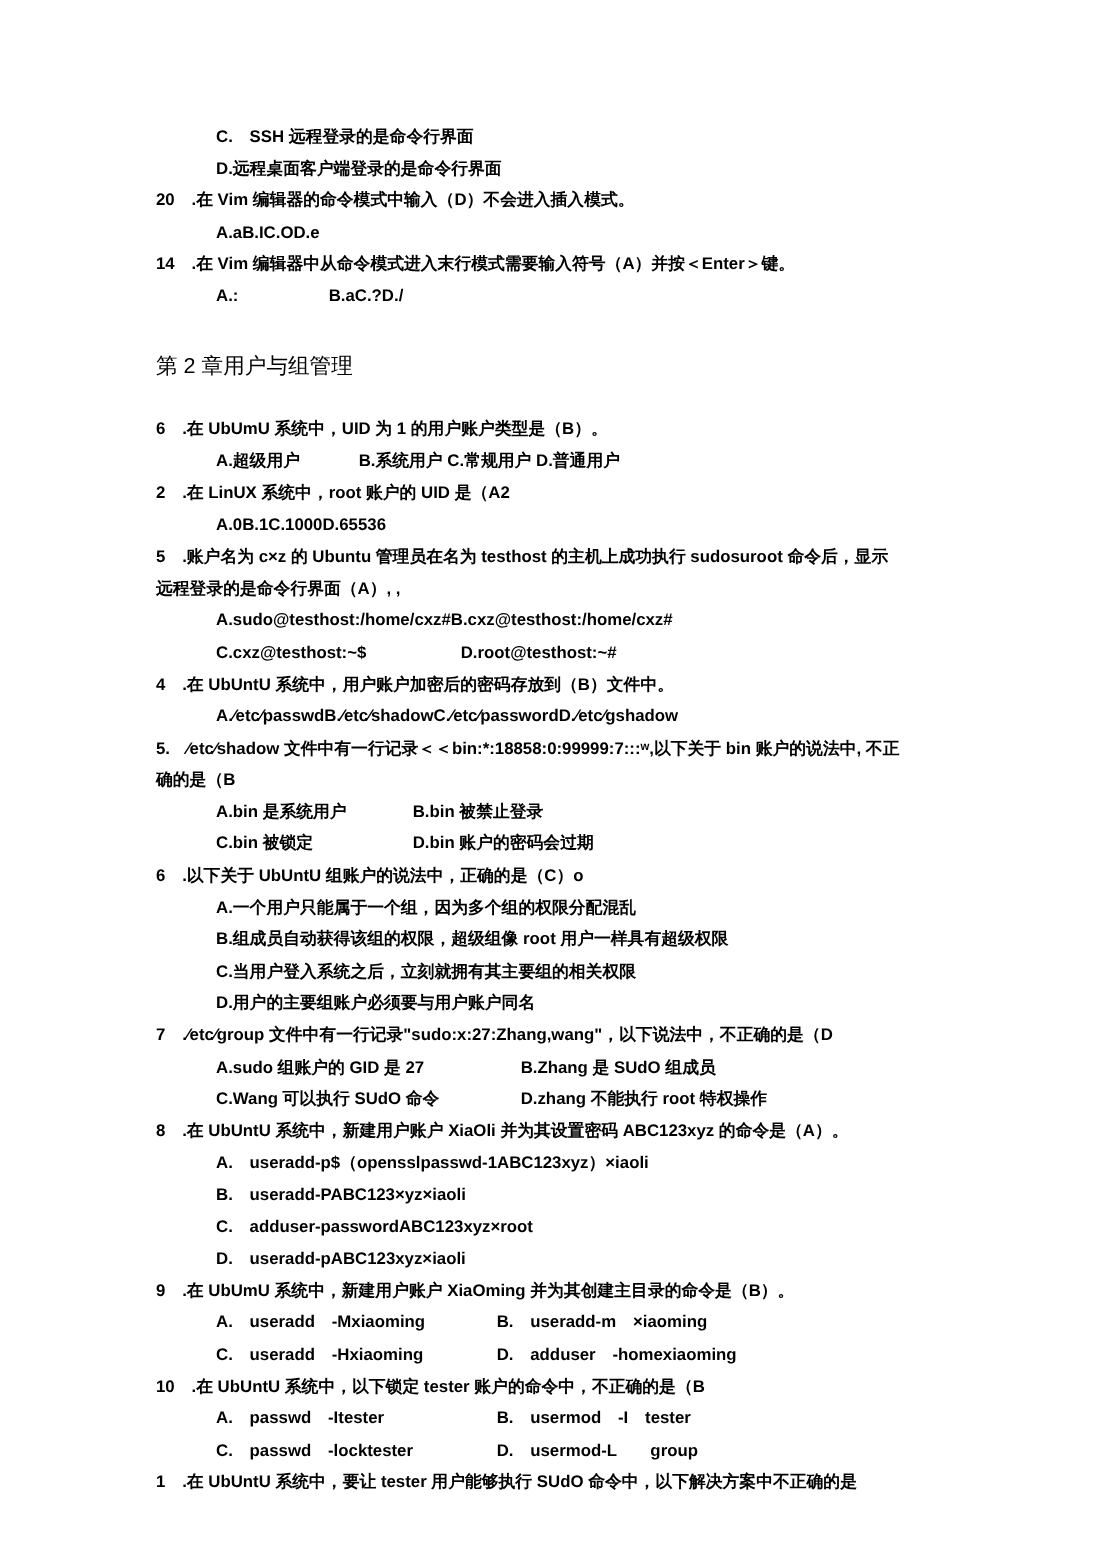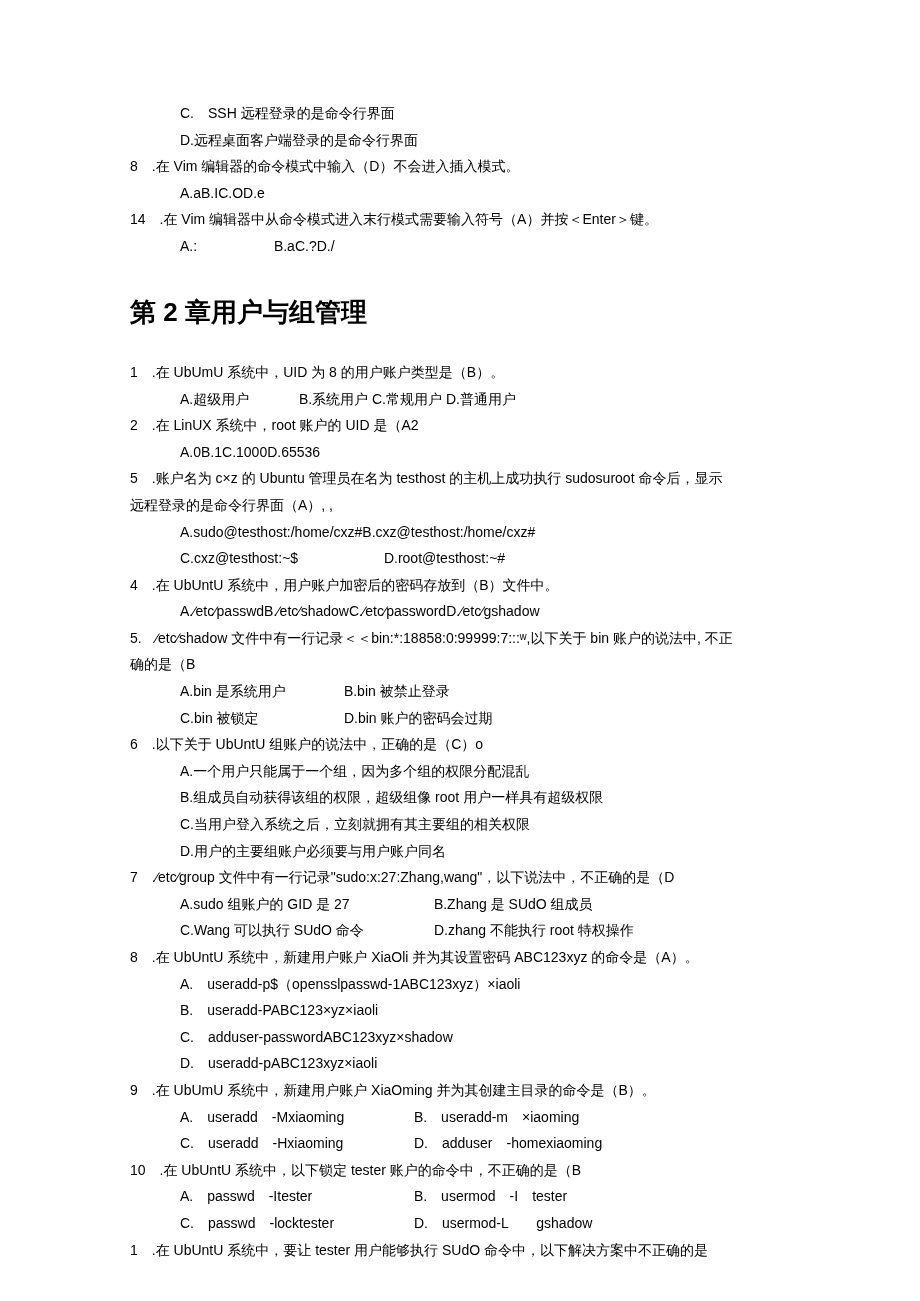--- a/index.html
+++ b/index.html
@@ -6,49 +6,49 @@
     font-family: "Microsoft YaHei", "SimSun", Arial, sans-serif;
     font-size: 14px;
     line-height: 1.9;
     color: #000;
     background: #fff;
     width: 920px;
     margin: 0;
     padding: 100px 130px 60px 130px;
     box-sizing: border-box;
   }
-  .line { display: block; }
+  .line { display: block; font-weight: bold; }
   .indent2 { padding-left: 50px; }
   h2 {
-    font-size: 26px;
-    font-weight: bold;
+    font-size: 18px;
+    font-weight: normal;
     margin: 28px 0 22px 0;
   }
   .opt-col { display: inline-block; }
   .w1 { width: 230px; }
   .w2 { width: 200px; }
   .w3 { width: 160px; }
   .w5 { width: 250px; }
 </style>
 </head>
 <body>
 
 <div class="line indent2">C.　SSH 远程登录的是命令行界面</div>
 <div class="line indent2">D.远程桌面客户端登录的是命令行界面</div>
-<div class="line">8　.在 Vim 编辑器的命令模式中输入（D）不会进入插入模式。</div>
+<div class="line">20　.在 Vim 编辑器的命令模式中输入（D）不会进入插入模式。</div>
 <div class="line indent2">A.aB.IC.OD.e</div>
 <div class="line">14　.在 Vim 编辑器中从命令模式进入末行模式需要输入符号（A）并按＜Enter＞键。</div>
 <div class="line indent2">
   <span class="opt-col" style="width:90px">A.:</span>
   <span>B.aC.?D./</span>
 </div>
 
 <h2>第 2 章用户与组管理</h2>
 
-<div class="line">1　.在 UbUmU 系统中，UID 为 8 的用户账户类型是（B）。</div>
+<div class="line">6　.在 UbUmU 系统中，UID 为 1 的用户账户类型是（B）。</div>
 <div class="line indent2">
   <span class="opt-col" style="width:115px">A.超级用户</span>
   <span>B.系统用户 C.常规用户 D.普通用户</span>
 </div>
 
 <div class="line">2　.在 LinUX 系统中，root 账户的 UID 是（A2</div>
 <div class="line indent2">A.0B.1C.1000D.65536</div>
 
 <div class="line">5　.账户名为 c×z 的 Ubuntu 管理员在名为 testhost 的主机上成功执行 sudosuroot 命令后，显示</div>
 <div class="line">远程登录的是命令行界面（A）, ,</div>
@@ -84,36 +84,36 @@
   <span>B.Zhang 是 SUdO 组成员</span>
 </div>
 <div class="line indent2">
   <span class="opt-col w5">C.Wang 可以执行 SUdO 命令</span>
   <span>D.zhang 不能执行 root 特权操作</span>
 </div>
 
 <div class="line">8　.在 UbUntU 系统中，新建用户账户 XiaOli 并为其设置密码 ABC123xyz 的命令是（A）。</div>
 <div class="line indent2">A.　useradd-p$（opensslpasswd-1ABC123xyz）×iaoli</div>
 <div class="line indent2">B.　useradd-PABC123×yz×iaoli</div>
-<div class="line indent2">C.　adduser-passwordABC123xyz×shadow</div>
+<div class="line indent2">C.　adduser-passwordABC123xyz×root</div>
 <div class="line indent2">D.　useradd-pABC123xyz×iaoli</div>
 
 <div class="line">9　.在 UbUmU 系统中，新建用户账户 XiaOming 并为其创建主目录的命令是（B）。</div>
 <div class="line indent2">
   <span class="opt-col w1">A.　useradd　-Mxiaoming</span>
   <span>B.　useradd-m　×iaoming</span>
 </div>
 <div class="line indent2">
   <span class="opt-col w1">C.　useradd　-Hxiaoming</span>
   <span>D.　adduser　-homexiaoming</span>
 </div>
 
 <div class="line">10　.在 UbUntU 系统中，以下锁定 tester 账户的命令中，不正确的是（B</div>
 <div class="line indent2">
   <span class="opt-col w1">A.　passwd　-Itester</span>
   <span>B.　usermod　-I　tester</span>
 </div>
 <div class="line indent2">
   <span class="opt-col w1">C.　passwd　-locktester</span>
-  <span>D.　usermod-L　　gshadow</span>
+  <span>D.　usermod-L　　group</span>
 </div>
 
 <div class="line">1　.在 UbUntU 系统中，要让 tester 用户能够执行 SUdO 命令中，以下解决方案中不正确的是</div>
 
 </body></html>

